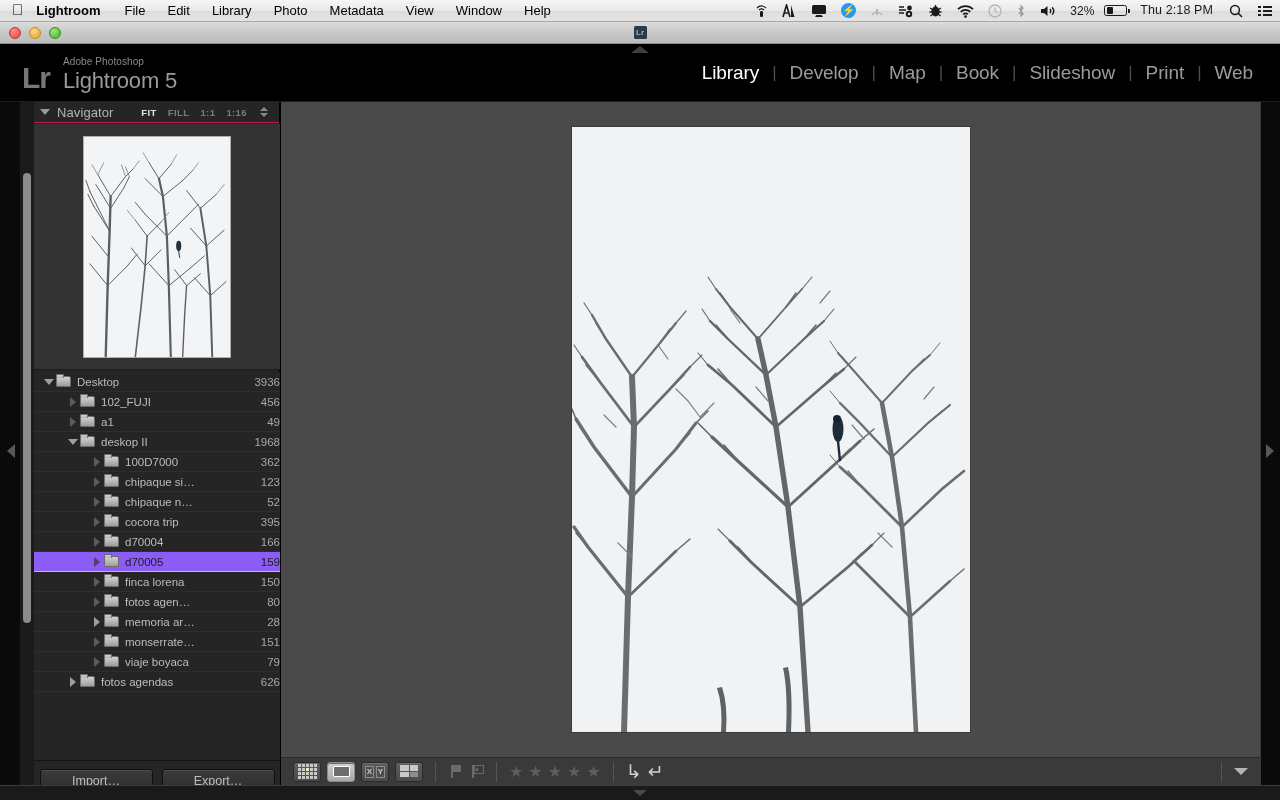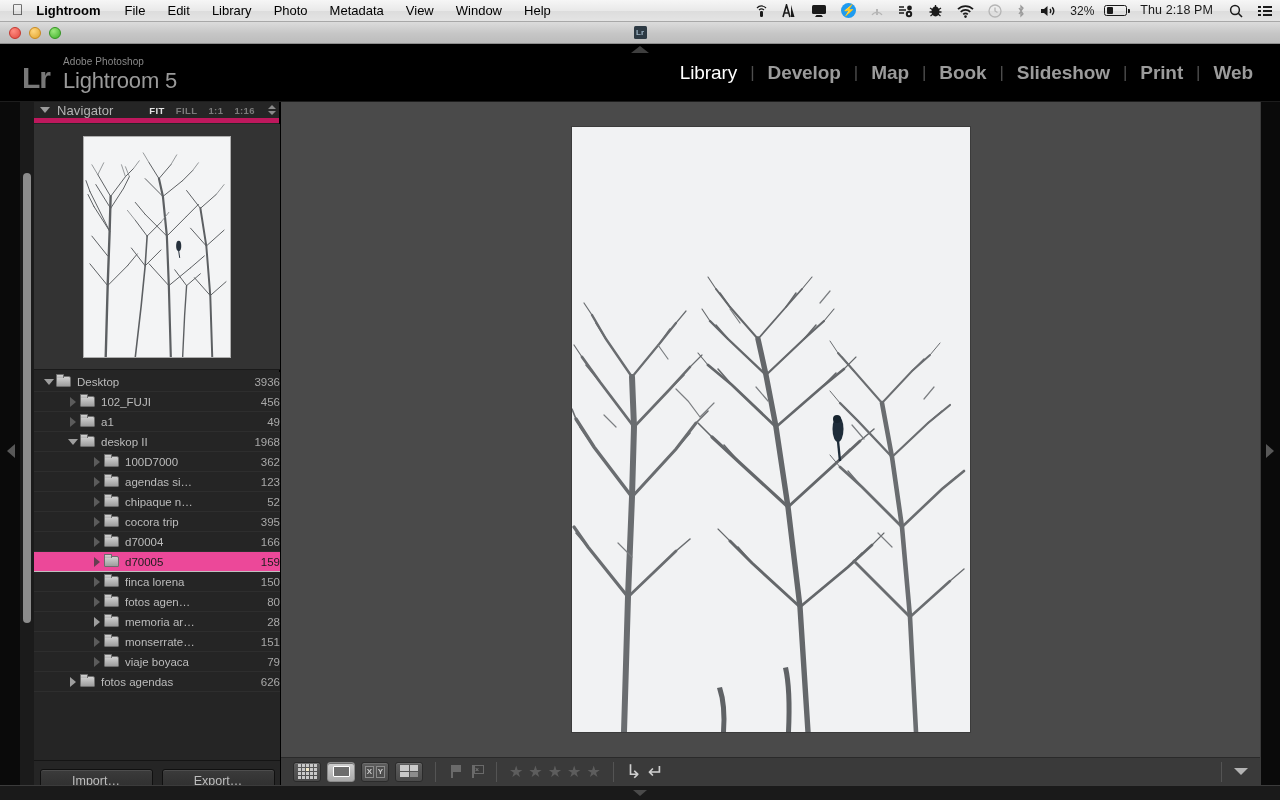--- a/index.html
+++ b/index.html
@@ -95,21 +95,21 @@
   #identity { display: flex; align-items: flex-end; padding-left: 22px; gap: 13px; }
   #identity .lr-mark {
     font-size: 30px; font-weight: bold; color: #787878;
     letter-spacing: -1px; line-height: 0.95;
   }
   #identity .lr-txt { line-height: 1.05; padding-bottom: 1px;}
   #identity .lr-txt .t1 { font-size: 10px; color: #8a8a8a; letter-spacing: .1px;}
   #identity .lr-txt .t2 { font-size: 22px; color: #9a9a9a; font-weight: 300; letter-spacing: -.2px;}
   #modules { display: flex; align-items: center; padding-right: 14px; }
   #modules .mod {
-    font-size: 19px; color: #9b9b9b; padding: 0 13px; font-weight: 700;
+    font-size: 19px; color: #9b9b9b; padding: 0 13px; font-weight: 400;
     letter-spacing: -.1px;
   }
   #modules .mod.active { color: #fff; font-weight: 400; }
   #modules .sep { color: #4e4e4e; font-size: 17px; font-weight:300; }
   #toppanel-arrow {
     position: absolute; left: 50%; top: 2px; transform: translateX(-50%);
     width: 0; height: 0; border-left: 9px solid transparent;
     border-right: 9px solid transparent; border-bottom: 7px solid #3e3e3e;
   }
 
@@ -136,22 +136,22 @@
     position: absolute; left: 3px; top: 71px; width: 8px; height: 450px;
     background: #8c8c8c; border-radius: 4px;
   }
   #leftcontent {
     position: absolute; left: 34px; top: 0; right: 0; bottom: 0;
     background: #252525;
   }
 
   .panel-head {
     height: 21px; display: flex; align-items: center;
-    padding: 0 0 0 6px; background: #252525;
-    border-bottom: 5px solid #be185d;
+    padding: 0 8px 0 6px; background: #252525;
+    border-bottom: 1px solid #be185d;
   }
   .panel-head .tri {
     width: 0; height: 0; border-left: 5px solid transparent;
     border-right: 5px solid transparent; border-top: 6px solid #9b9b9b;
     margin-right: 7px;
   }
   .panel-head .ptitle {
     font-size: 13px; color: #b4b4b4; flex: 1; letter-spacing: .1px;
   }
   .zoomlevels { display: flex; align-items: center; gap: 11px; padding-right: 3px;}
@@ -178,21 +178,21 @@
   
   #foldertree {
     position: absolute; left: 0; top: 270px; width: 246px;
     height: 462px; overflow: hidden; background: #252525;
   }
   .frow {
     height: 20px; display: flex; align-items: center;
     border-bottom: 1px solid #2e2e2e; font-size: 11.5px;
     color: #bcbcbc; position: relative;
   }
-  .frow.sel { background: #ec4899; color: #1c1c1c; border-bottom-color:#c0c0c0;}
+  .frow.sel { background: #8b5cf6; color: #1c1c1c; border-bottom-color:#c0c0c0;}
   .frow.dim { color: #6a6a6a; }
   .frow .disc {
     width: 14px; display: flex; align-items: center; justify-content: center;
     flex: 0 0 14px;
   }
   .disc .dtri-down {
     width: 0; height: 0; border-left: 5px solid transparent;
     border-right: 5px solid transparent; border-top: 6px solid #9e9e9e;
   }
   .disc .dtri-right {
@@ -572,21 +572,21 @@
             </span>
             <span class="fold"></span>
             <span class="fname">100D7000</span>
             <span class="fcount">362</span>
           </div>
           <div class="frow ind2">
             <span class="disc">
               <span class="dtri-dots"></span>
             </span>
             <span class="fold"></span>
-            <span class="fname">agendas si…</span>
+            <span class="fname">chipaque si…</span>
             <span class="fcount">123</span>
           </div>
           <div class="frow ind2">
             <span class="disc">
               <span class="dtri-dots"></span>
             </span>
             <span class="fold"></span>
             <span class="fname">chipaque n…</span>
             <span class="fcount">52</span>
           </div>

